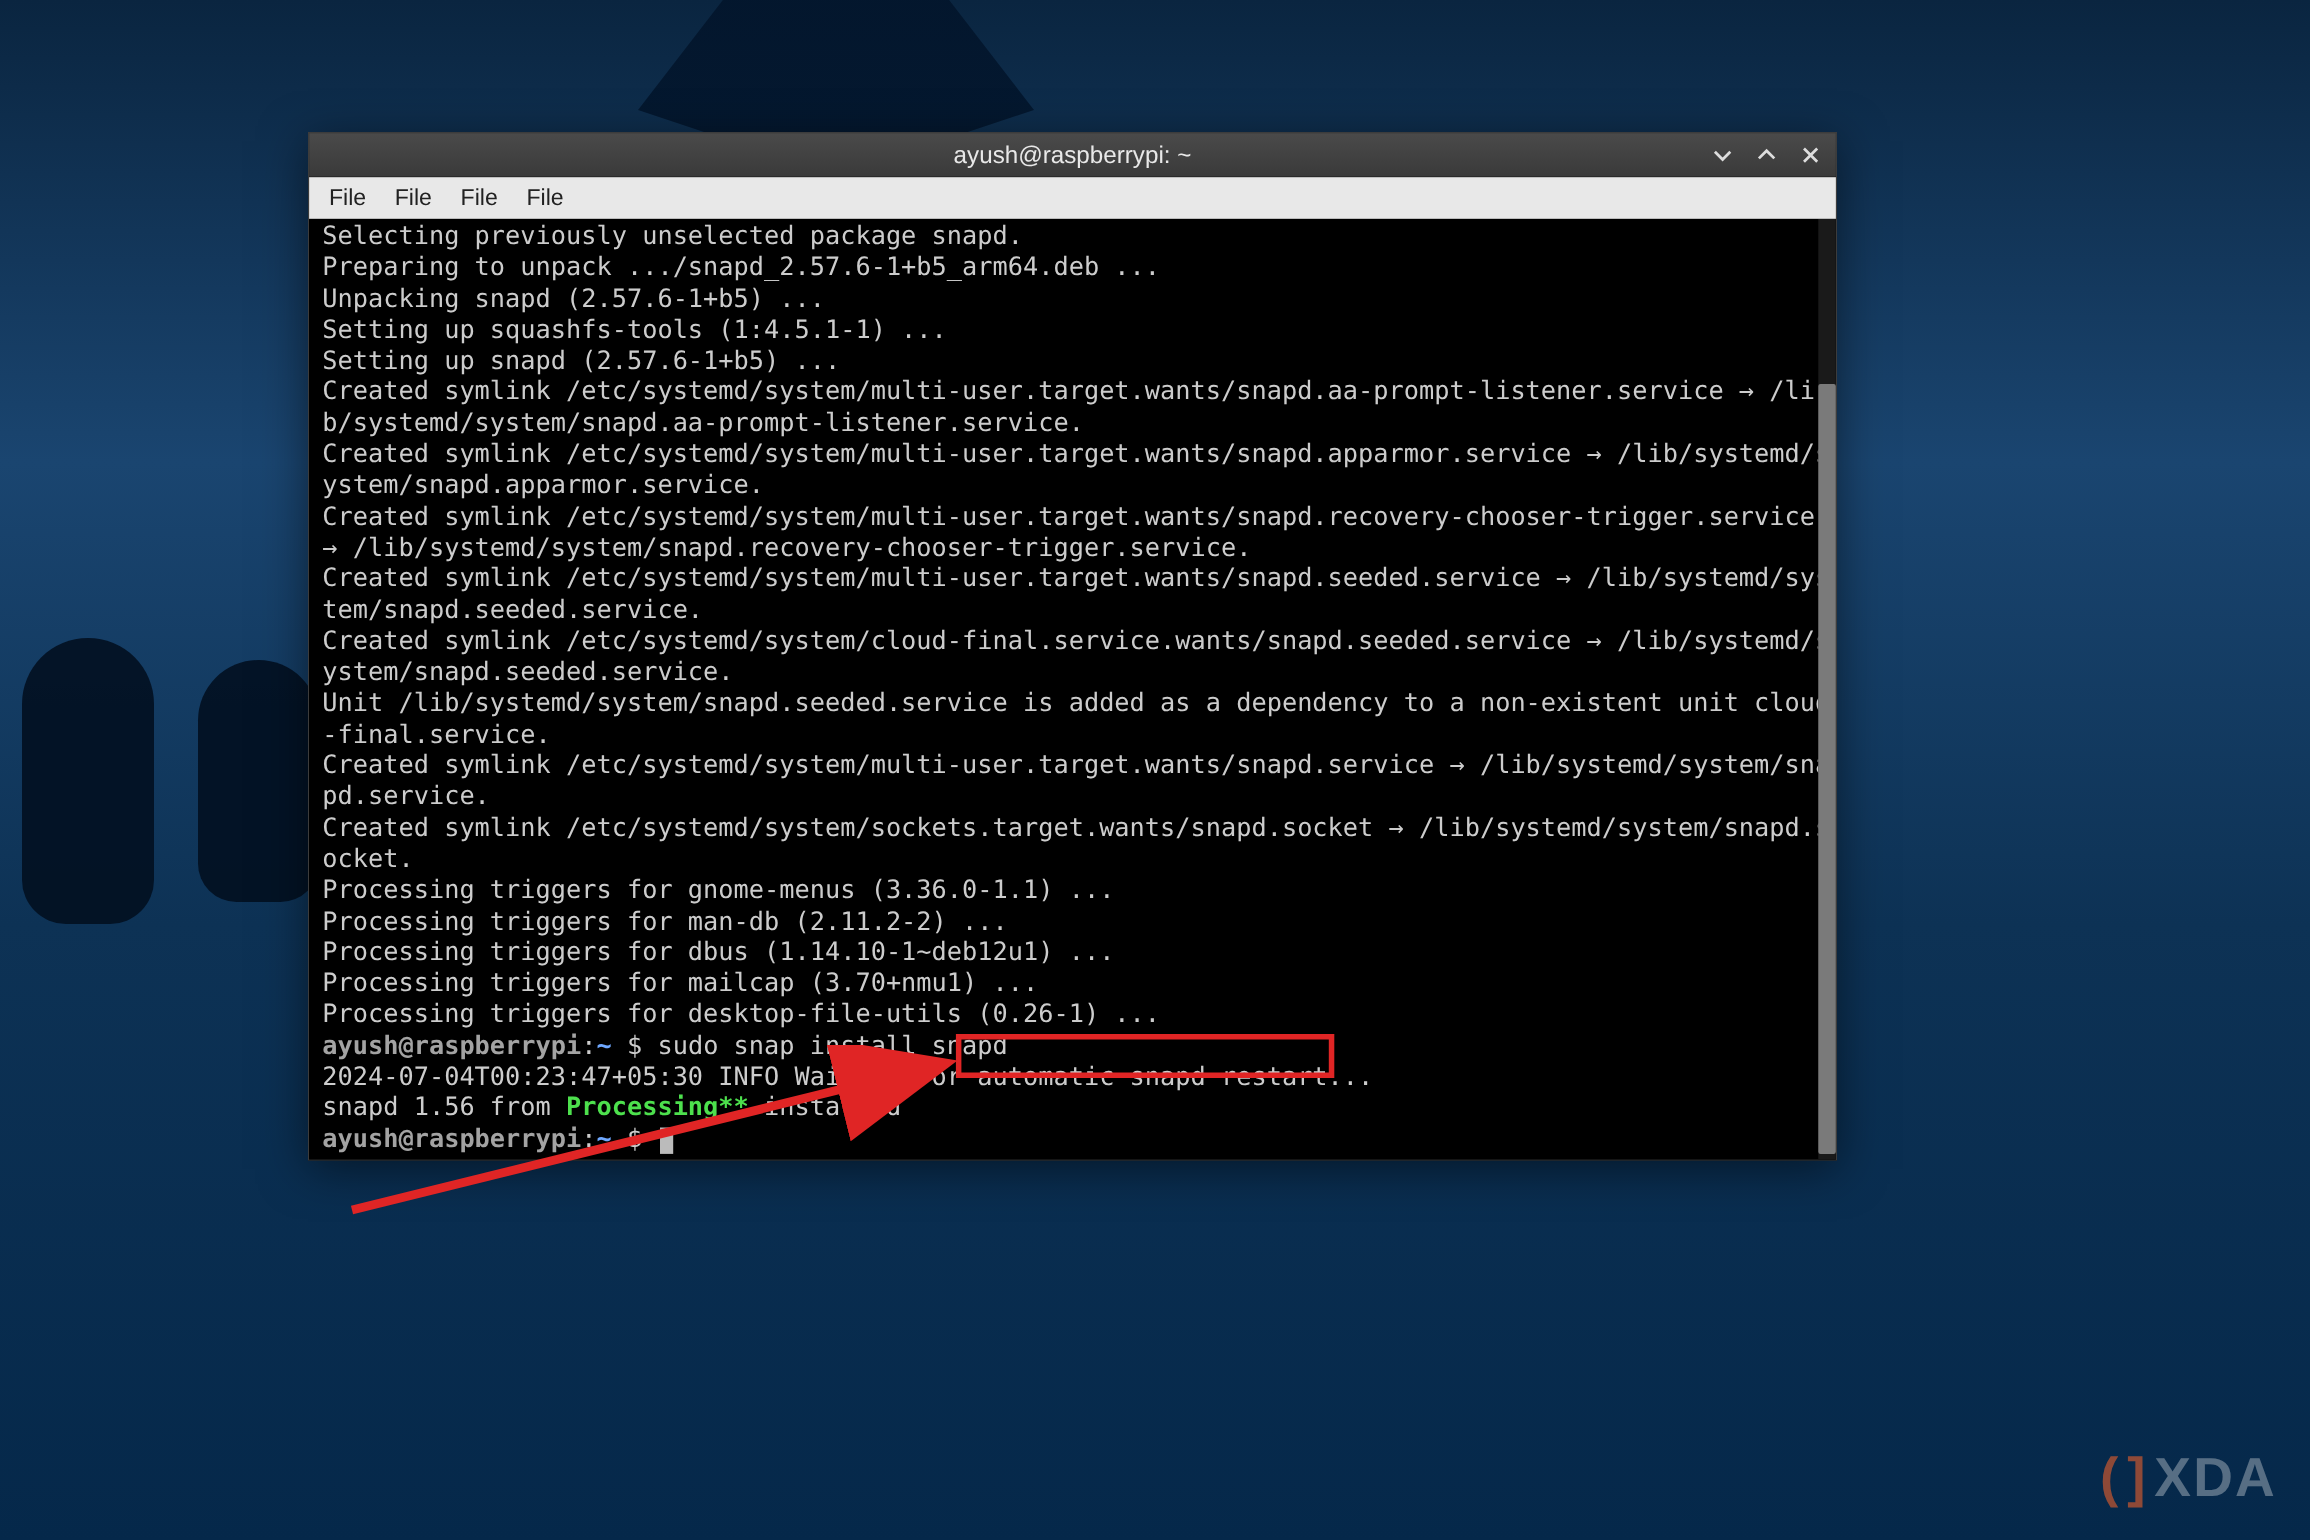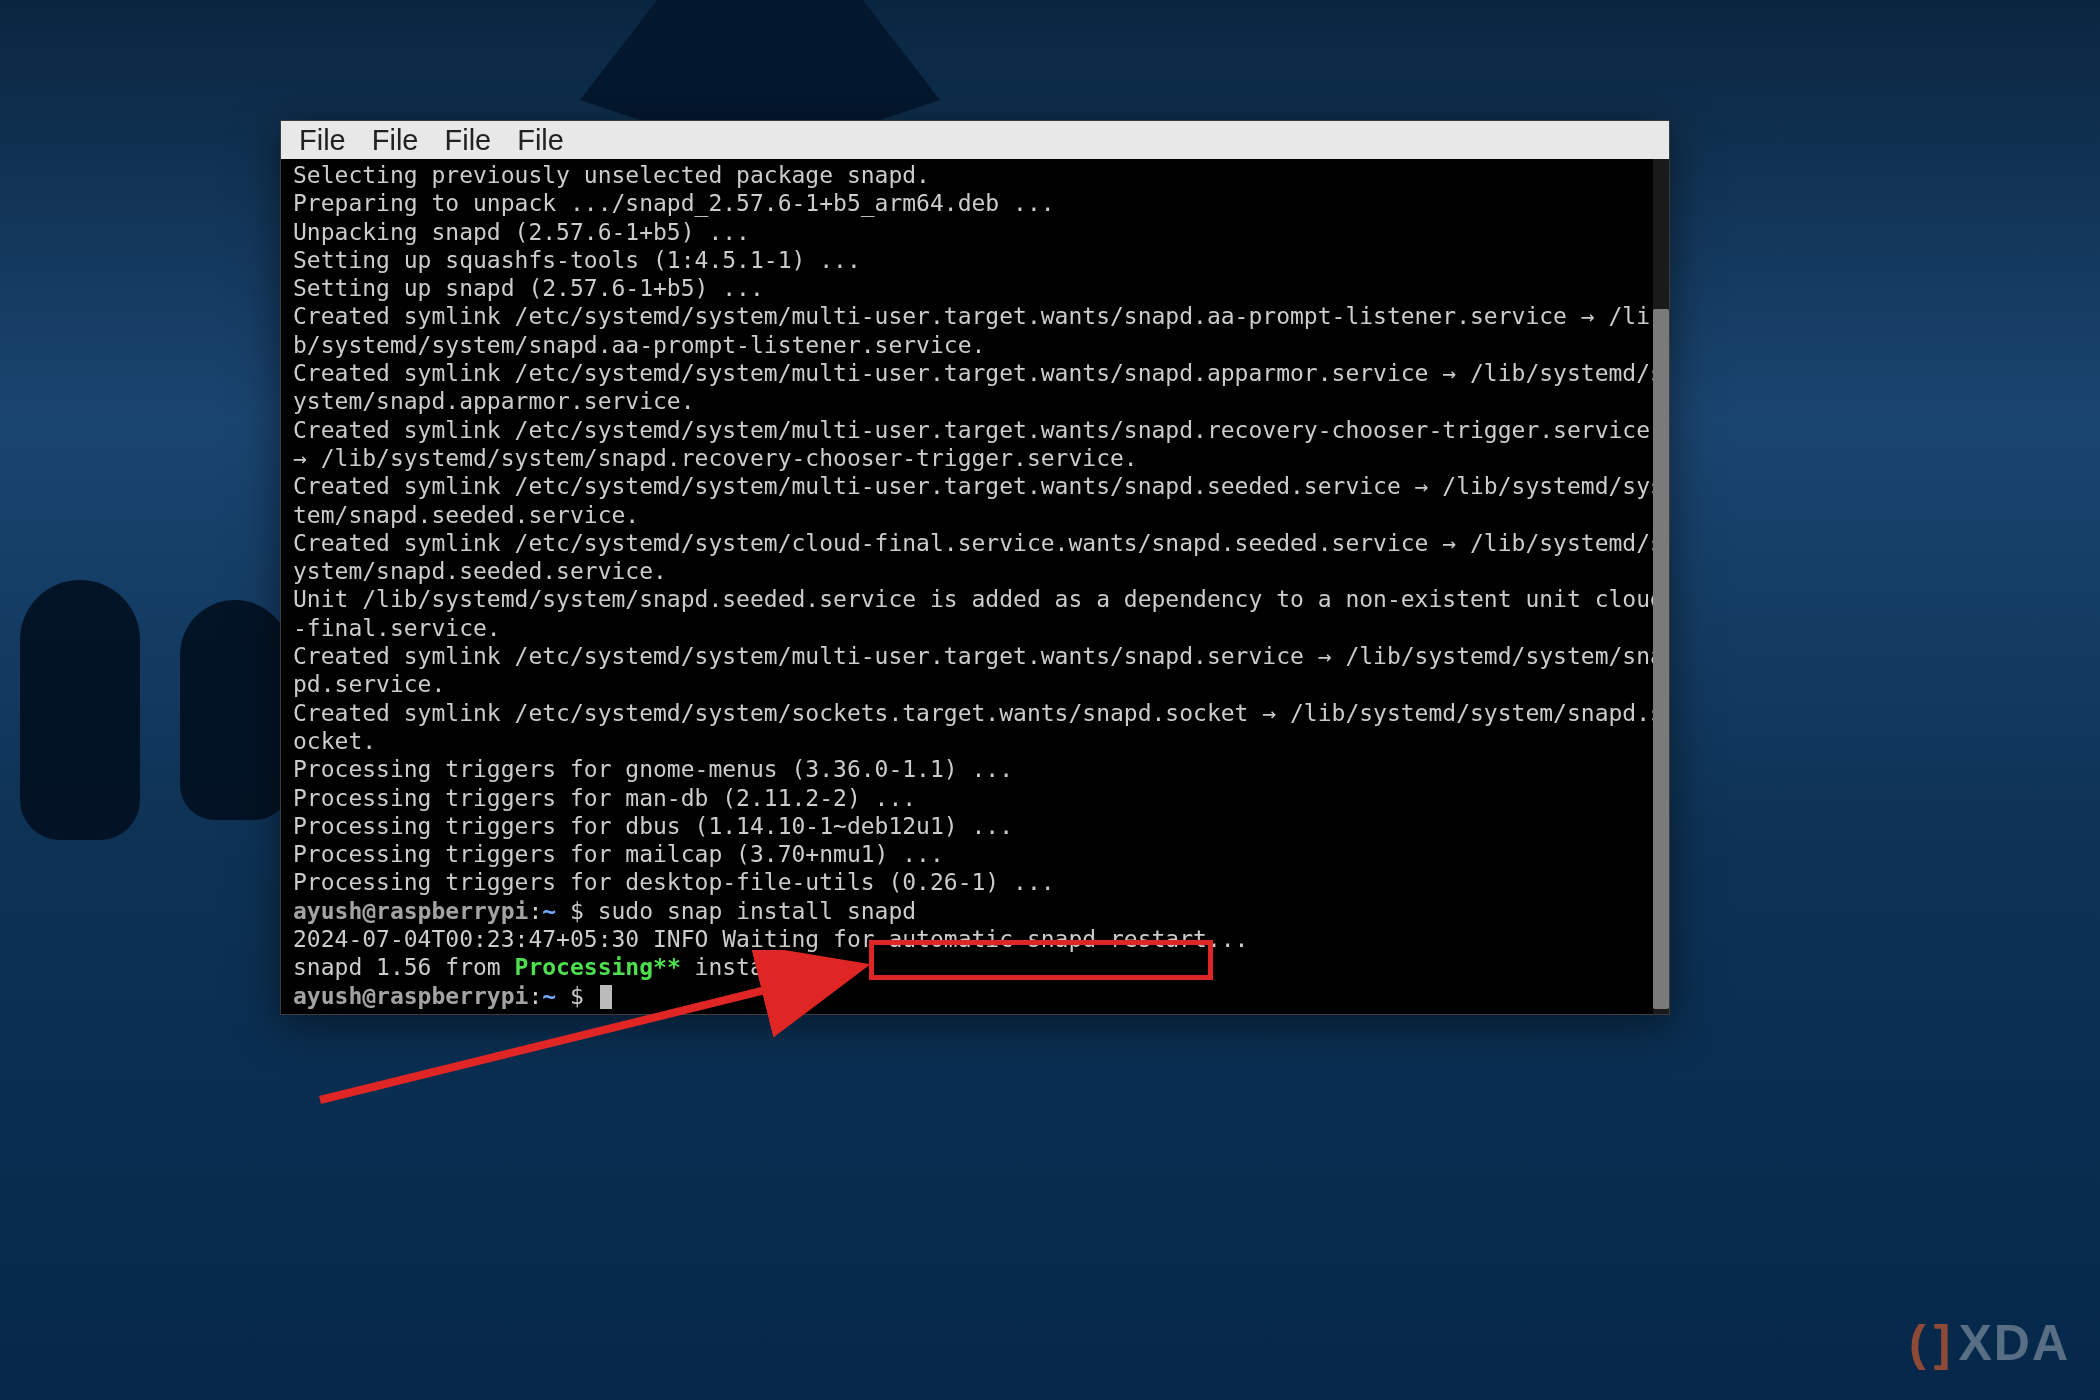--- a/index.html
+++ b/index.html
@@ -71,21 +71,21 @@
     justify-content: center;
     width: 26px; height: 26px;
   }
   .menubar {
     background: #e8e8e8;
     height: 38px;
     display: flex;
     align-items: center;
     gap: 10px;
     padding: 0 10px;
-    font-size: 29px;
+    font-size: 21px;
     color: #222;
   }
   .menubar span { padding: 4px 8px; cursor: pointer; }
   .terminal-body {
     background: #000;
     color: #ccc;
     font-family: "Menlo","Consolas","DejaVu Sans Mono",monospace;
     font-size: 23px;
     line-height: 28.3px;
     padding: 2px 2px 4px 12px;
@@ -145,20 +145,40 @@
 </style>
 </head>
 <body>
 
 <div class="bg-hat"></div>
 <div class="bg-bird1"></div>
 <div class="bg-bird2"></div>
 
 <div class="terminal-window">
 
+  <div class="titlebar">
+    <span>ayush@raspberrypi: ~</span>
+    <div class="title-controls">
+      <span>
+        <svg width="20" height="20" viewBox="0 0 20 20">
+            <path d="M3 7 L10 14 L17 7" stroke="#ddd" stroke-width="2.5" fill="none"></path>
+          </svg>
+      </span>
+      <span>
+        <svg width="20" height="20" viewBox="0 0 20 20">
+            <path d="M3 13 L10 6 L17 13" stroke="#ddd" stroke-width="2.5" fill="none"></path>
+          </svg>
+      </span>
+      <span>
+        <svg width="18" height="18" viewBox="0 0 18 18">
+            <path d="M3 3 L15 15 M15 3 L3 15" stroke="#ddd" stroke-width="2.5"></path>
+          </svg>
+      </span>
+    </div>
+  </div>
 
   <div class="menubar">
     <span>File</span>
     <span>File</span>
     <span>File</span>
     <span>File</span>
   </div>
 
   <div class="terminal-body"><span id="term-output">Selecting previously unselected package snapd.
 Preparing to unpack .../snapd_2.57.6-1+b5_arm64.deb ...

